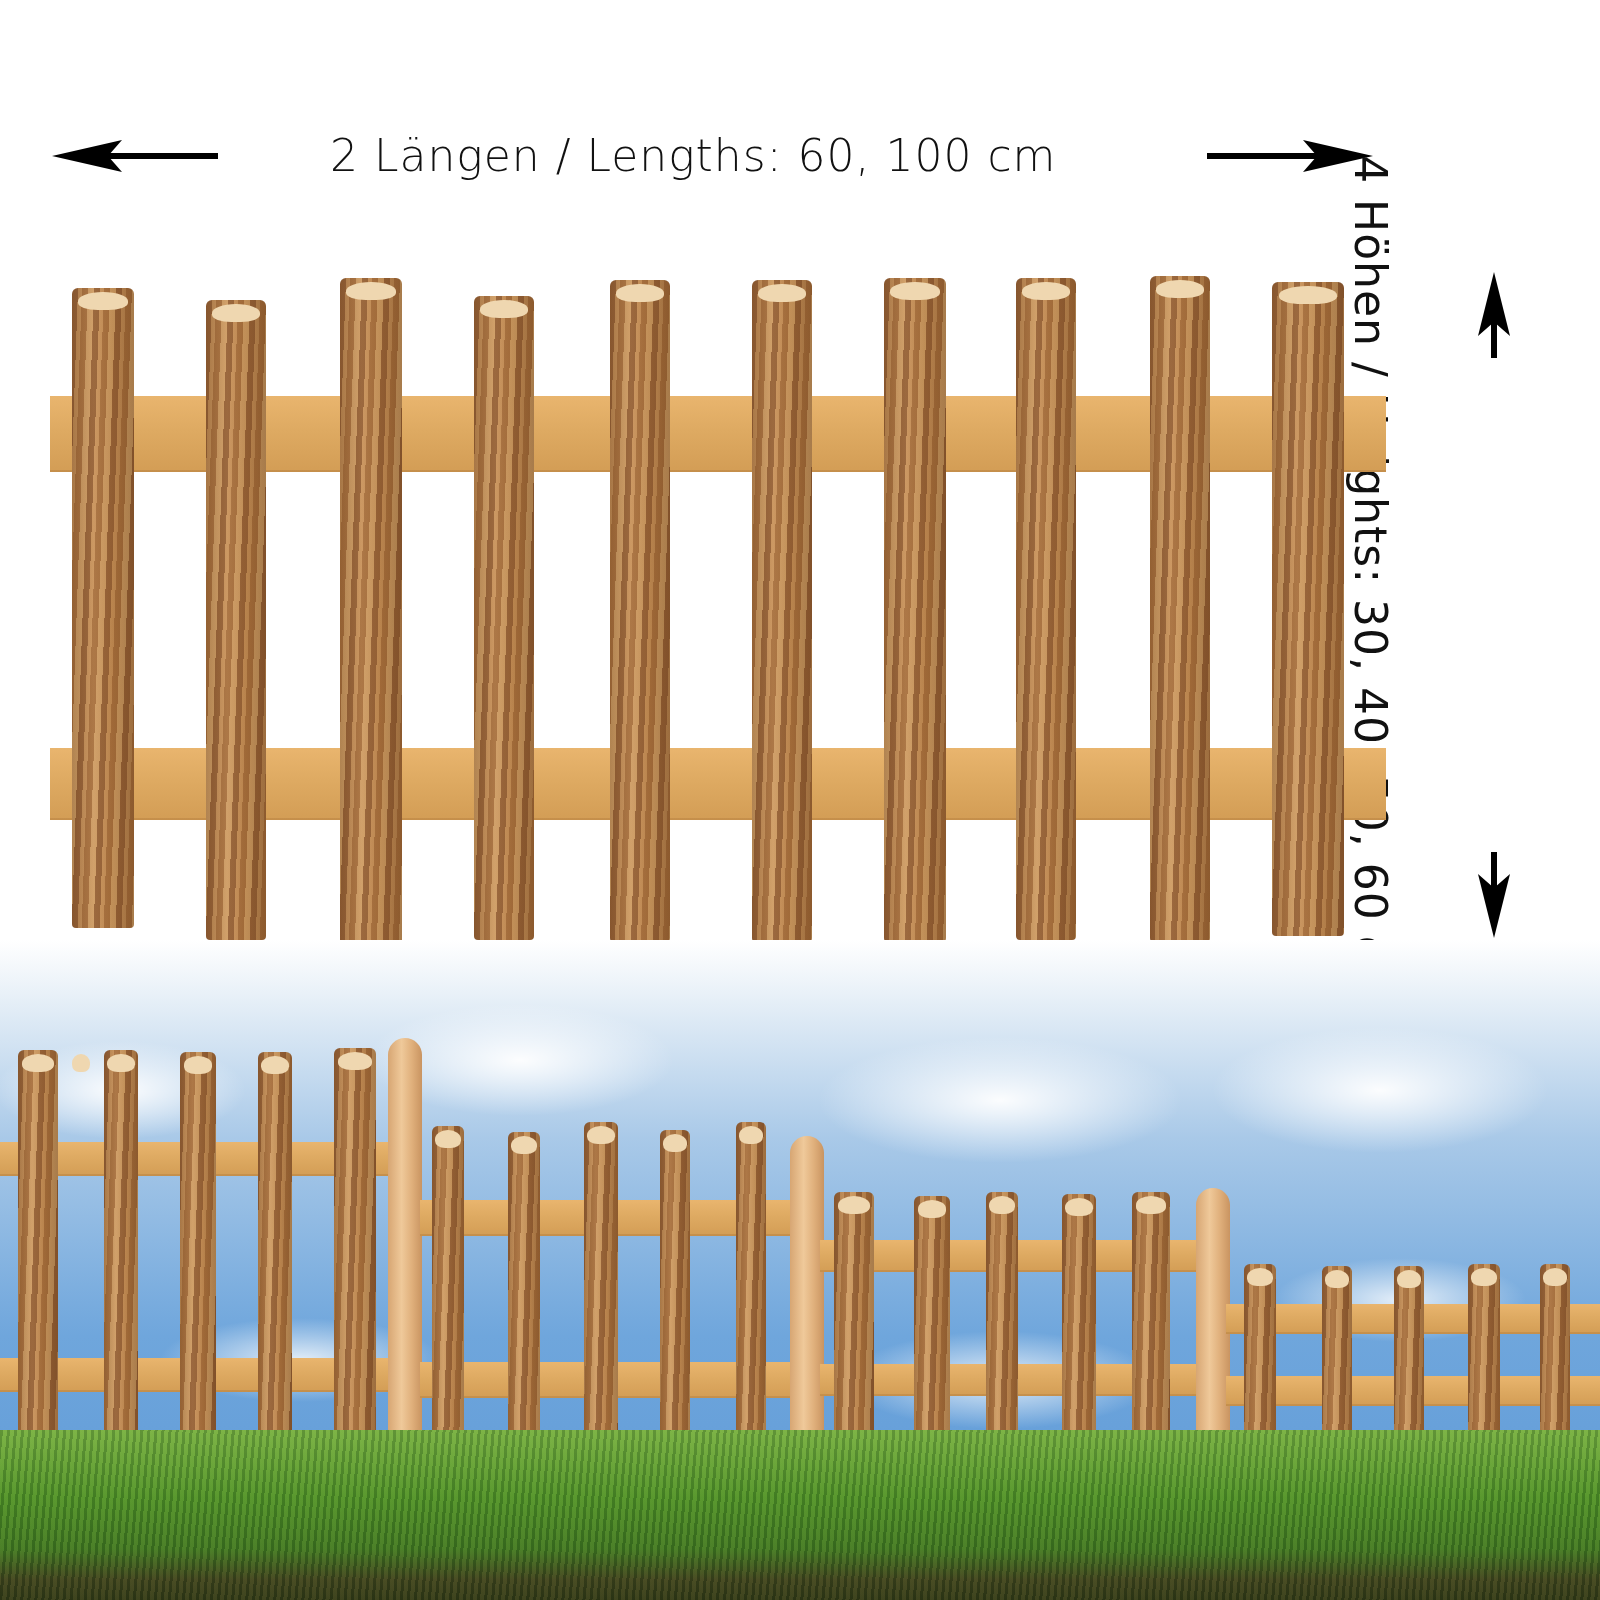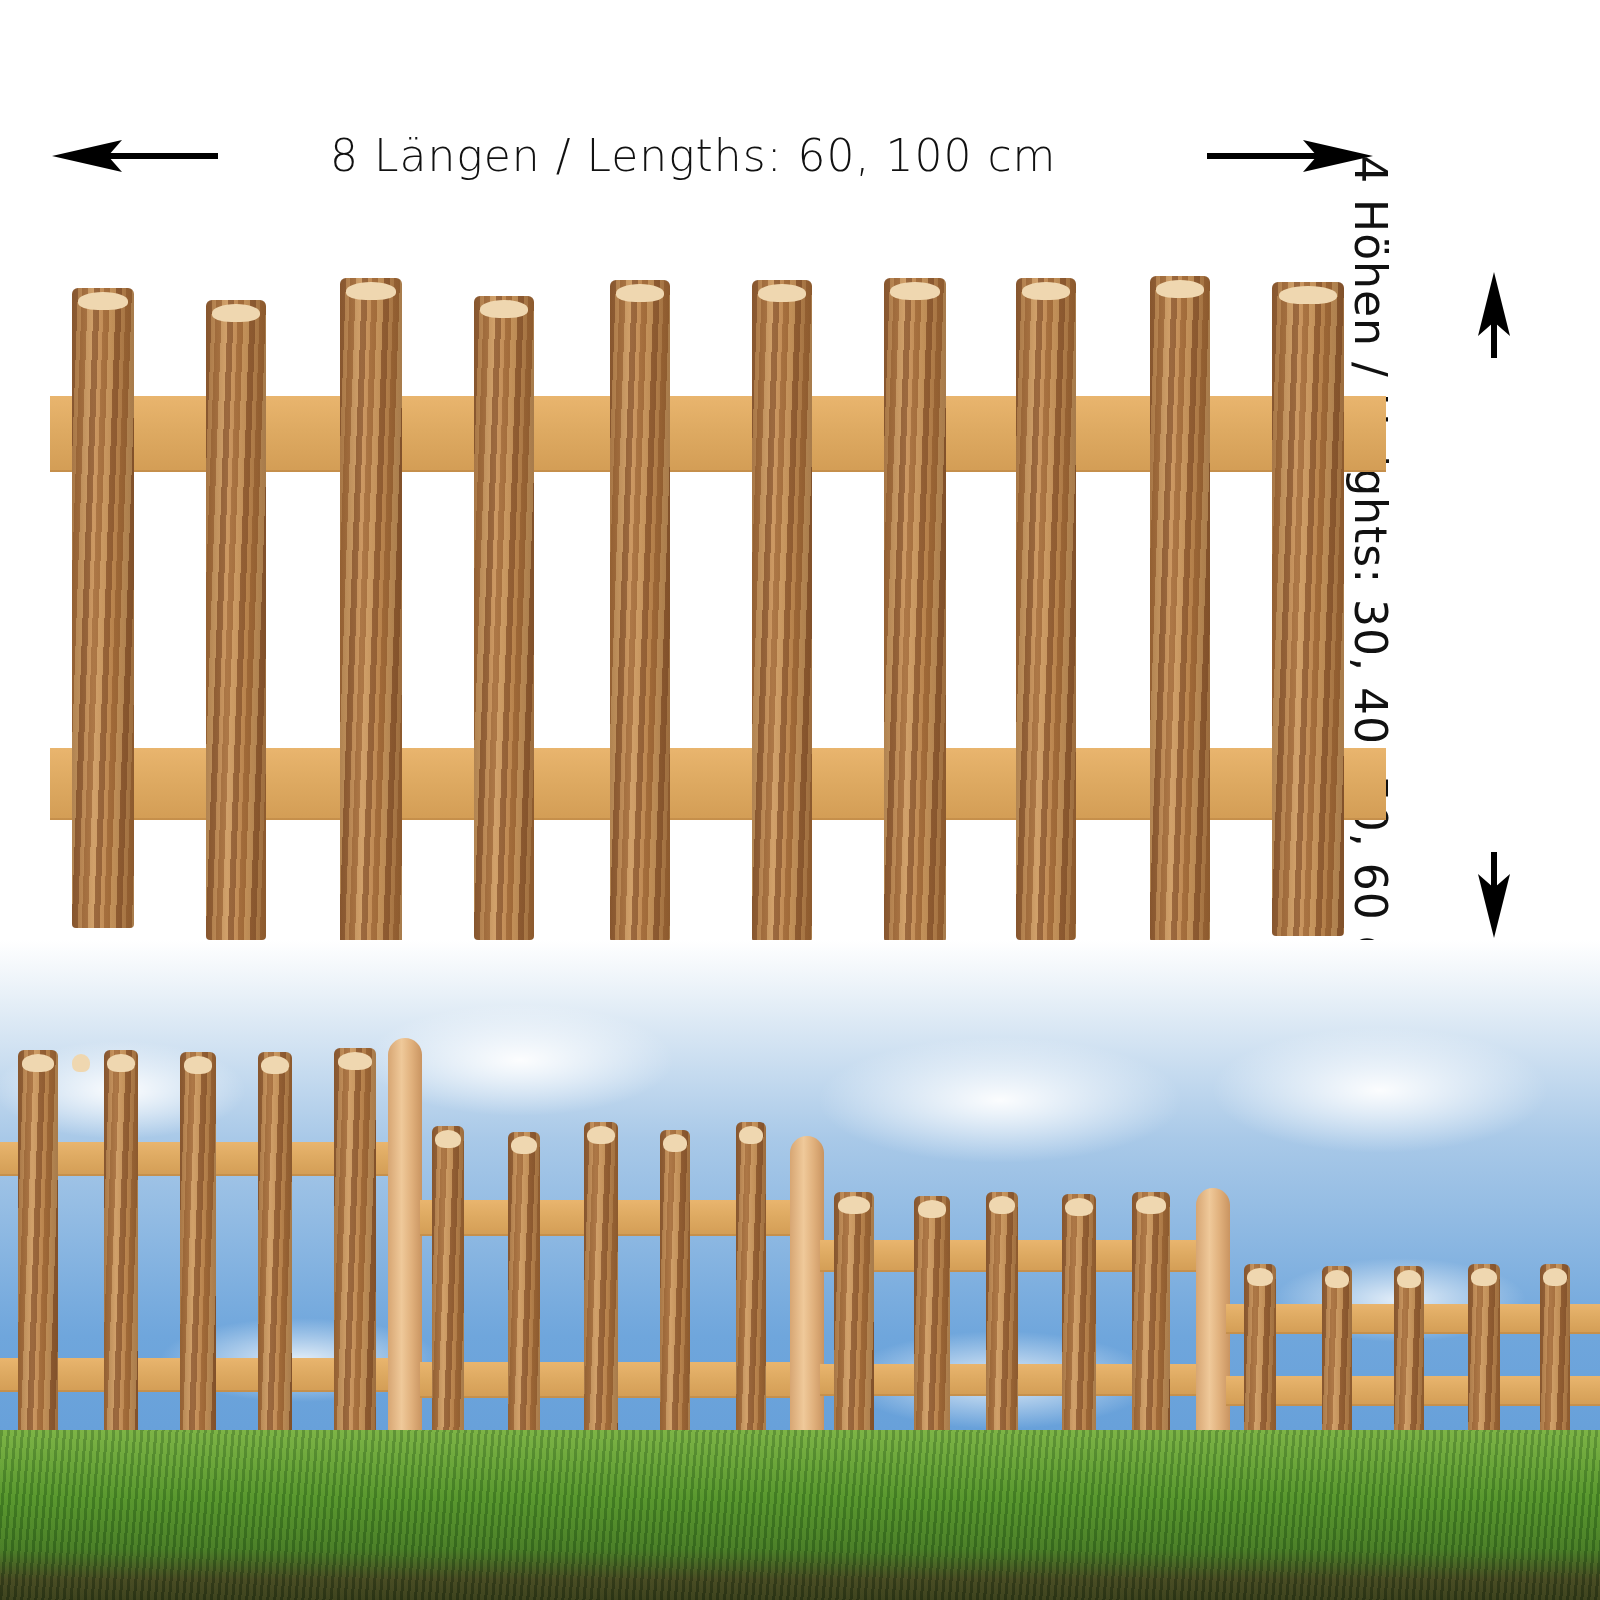--- a/index.html
+++ b/index.html
@@ -42,21 +42,21 @@
 </style>
 </head>
 <body>
 
 <div class="abs arrow" style="left:50px;top:136px;">
   <svg width="170" height="40" viewBox="0 0 170 40">
       <line x1="40" y1="20" x2="168" y2="20" stroke="#000" stroke-width="6"></line>
       <path d="M2 20 L72 4 L58 20 L72 36 Z" fill="#000"></path>
     </svg>
 </div>
-<div class="abs len-label">8 Längen / Lengths: 60, 100 cm</div>
+<div class="abs len-label">2 Längen / Lengths: 60, 100 cm</div>
 <div class="abs arrow" style="left:1205px;top:136px;">
   <svg width="170" height="40" viewBox="0 0 170 40">
       <line x1="2" y1="20" x2="130" y2="20" stroke="#000" stroke-width="6"></line>
       <path d="M168 20 L98 4 L112 20 L98 36 Z" fill="#000"></path>
     </svg>
 </div>
 
 <div class="abs arrow" style="left:1474px;top:270px;">
   <svg width="40" height="90" viewBox="0 0 40 90">
       <line x1="20" y1="30" x2="20" y2="88" stroke="#000" stroke-width="6"></line>

